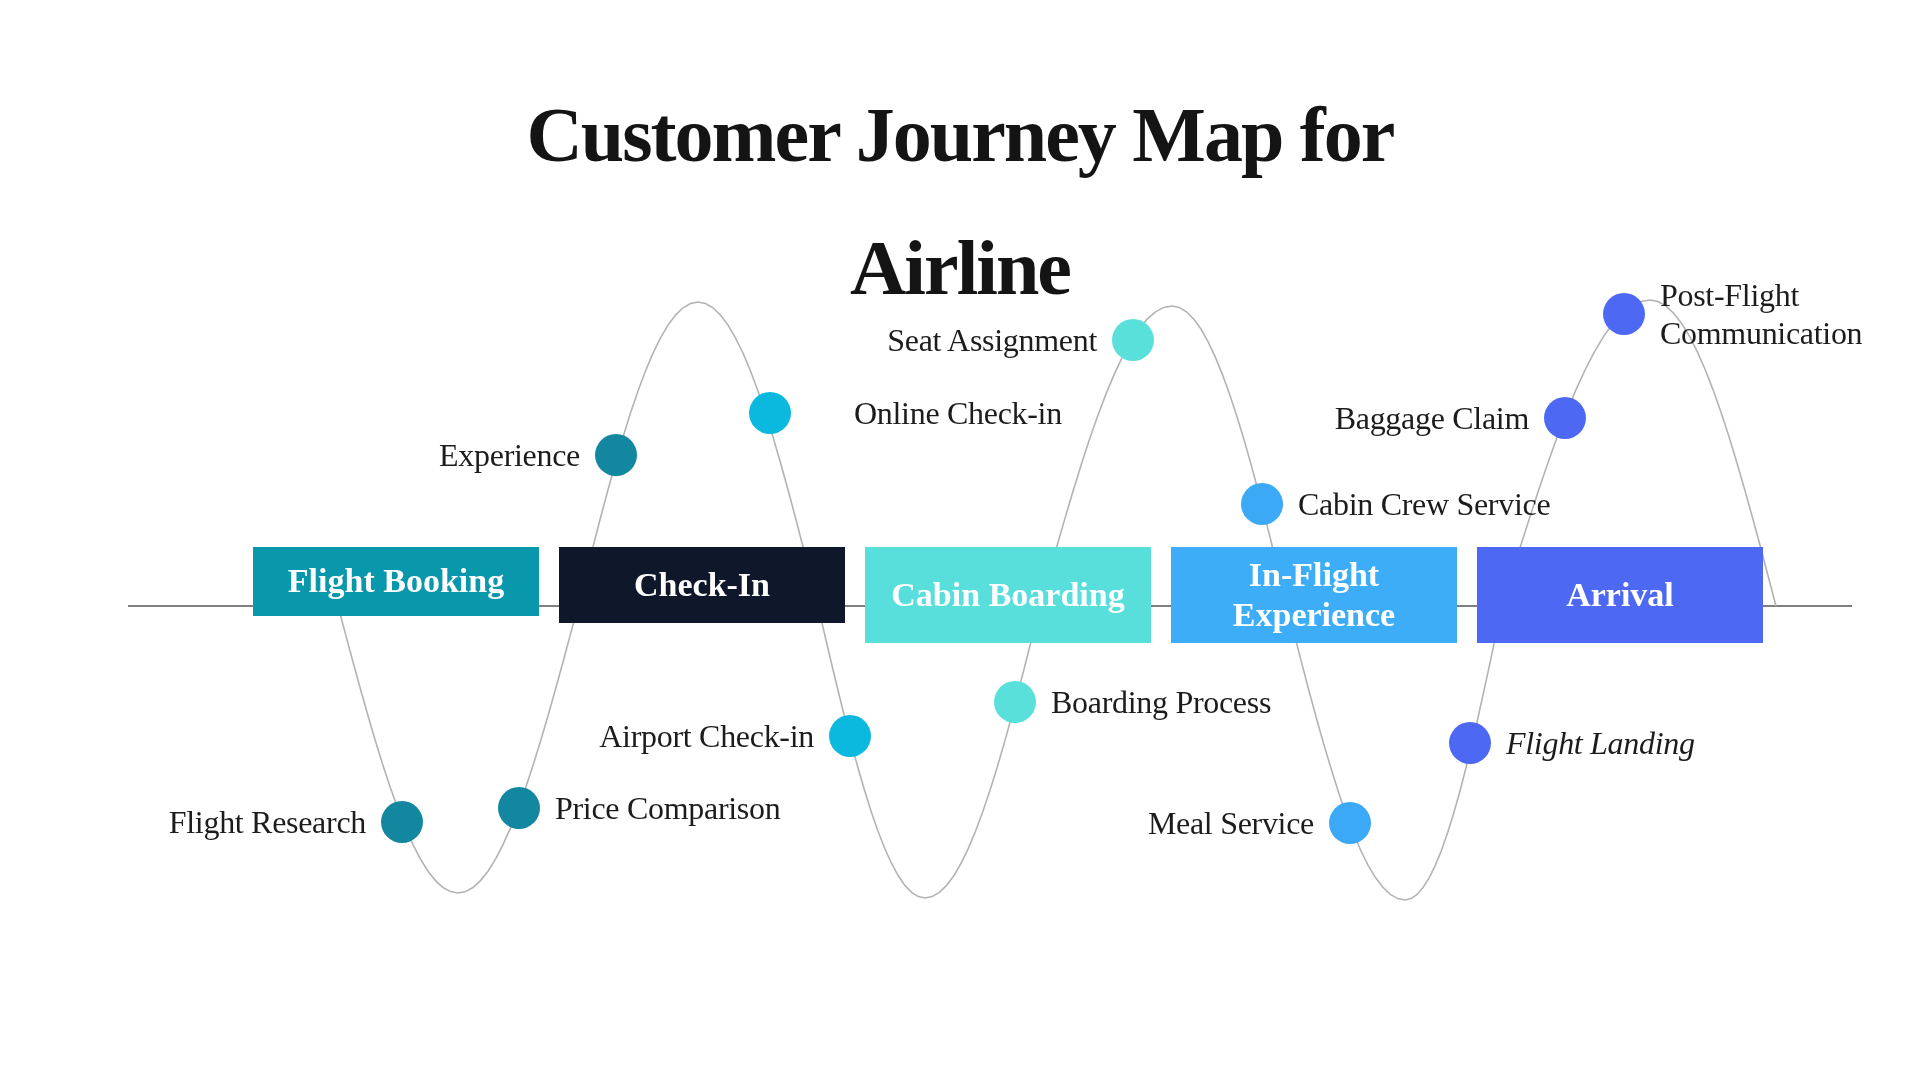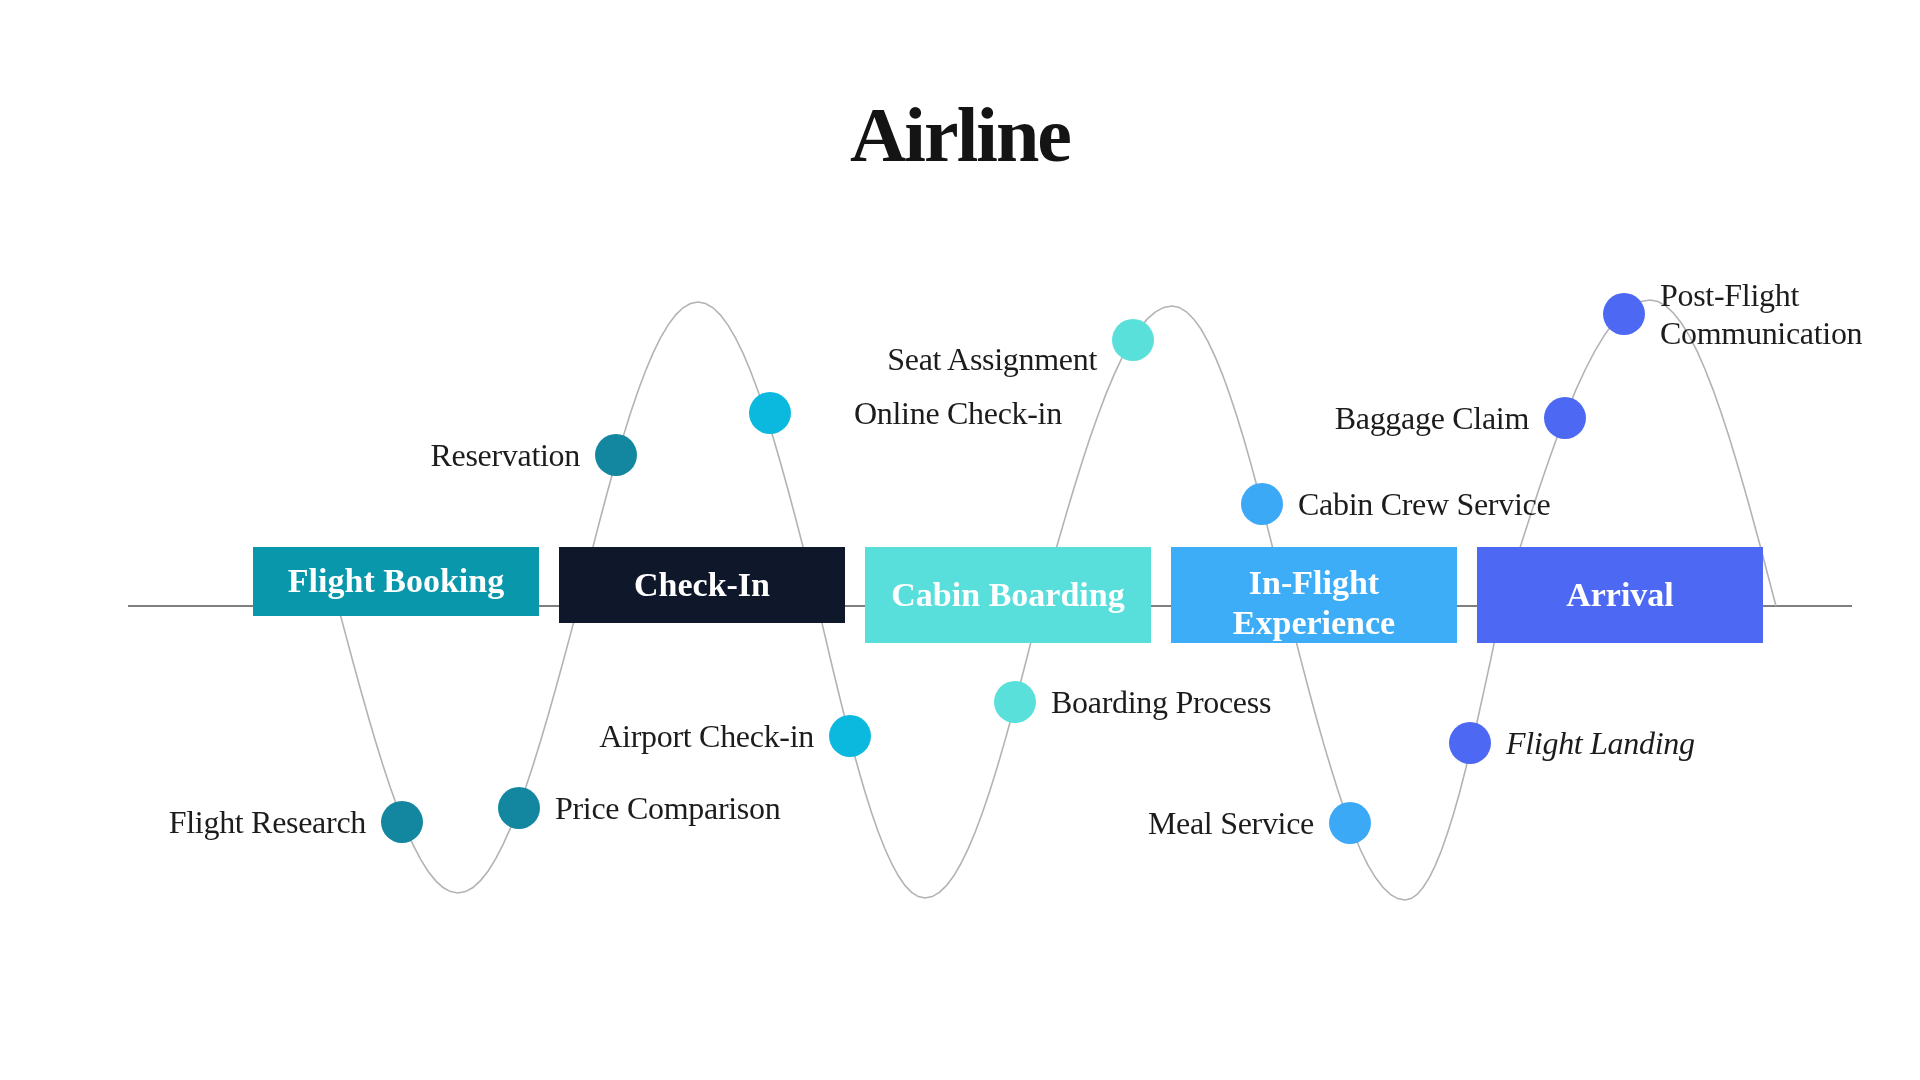--- a/index.html
+++ b/index.html
@@ -66,60 +66,61 @@
   .tp-label.left { text-align: right; }
   .tp-label.right { text-align: left; }
   .tp-label.wrap { white-space: normal; }
 </style>
 </head>
 <body>
 
 <div class="canvas">
 
   <h1 class="title">
+    <span>Customer Journey Map for</span>
     <span>Airline</span>
   </h1>
 
   <svg class="wave-layer" viewBox="0 0 1920 1080">
     <path id="timeline-path" fill="none" stroke-width="2" d="M 128 606 L 1852 606" stroke="#7f7f7f"></path>
     <path id="wave-path" fill="none" stroke-width="1.6" d="M 338.0 606.0 L 345.5 634.1 L 353.0 662.0 L 360.5 689.3 L 368.0 715.8 L 375.5 741.3 L 383.0 765.4 L 390.5 788.1 L 398.0 808.9 L 405.5 827.9 L 413.0 844.6 L 420.5 859.1 L 428.0 871.2 L 435.5 880.6 L 443.0 887.5 L 450.5 891.6 L 458.0 893.0 L 465.5 891.6 L 473.0 887.5 L 480.5 880.6 L 488.0 871.2 L 495.5 859.1 L 503.0 844.6 L 510.5 827.9 L 518.0 808.9 L 525.5 788.1 L 533.0 765.4 L 540.5 741.3 L 548.0 715.8 L 555.5 689.3 L 563.0 662.0 L 570.5 634.1 L 578.0 606.0 L 585.5 576.2 L 593.0 546.7 L 600.5 517.8 L 608.0 489.7 L 615.5 462.7 L 623.0 437.1 L 630.5 413.1 L 638.0 391.0 L 645.5 371.0 L 653.0 353.2 L 660.5 337.9 L 668.0 325.1 L 675.5 315.1 L 683.0 307.8 L 690.5 303.5 L 698.0 302.0 L 705.5 303.5 L 713.0 307.8 L 720.5 315.1 L 728.0 325.1 L 735.5 337.9 L 743.0 353.2 L 750.5 371.0 L 758.0 391.0 L 765.5 413.1 L 773.0 437.1 L 780.5 462.7 L 788.0 489.7 L 795.5 517.8 L 803.0 546.7 L 810.5 576.2 L 818.0 606.0 L 824.7 634.6 L 831.4 663.0 L 838.1 690.8 L 844.8 717.7 L 851.4 743.6 L 858.1 768.2 L 864.8 791.2 L 871.5 812.5 L 878.2 831.7 L 884.9 848.8 L 891.6 863.5 L 898.3 875.8 L 904.9 885.4 L 911.6 892.4 L 918.3 896.6 L 925.0 898.0 L 932.2 896.6 L 939.4 892.4 L 946.6 885.4 L 953.8 875.8 L 960.9 863.5 L 968.1 848.8 L 975.3 831.7 L 982.5 812.5 L 989.7 791.2 L 996.9 768.2 L 1004.1 743.6 L 1011.3 717.7 L 1018.4 690.8 L 1025.6 663.0 L 1032.8 634.6 L 1040.0 606.0 L 1048.3 576.6 L 1056.5 547.5 L 1064.8 518.9 L 1073.0 491.2 L 1081.3 464.6 L 1089.5 439.3 L 1097.8 415.7 L 1106.0 393.9 L 1114.3 374.1 L 1122.5 356.6 L 1130.8 341.4 L 1139.0 328.8 L 1147.3 318.9 L 1155.5 311.8 L 1163.8 307.4 L 1172.0 306.0 L 1179.2 307.4 L 1186.4 311.8 L 1193.6 318.9 L 1200.8 328.8 L 1207.9 341.4 L 1215.1 356.6 L 1222.3 374.1 L 1229.5 393.9 L 1236.7 415.7 L 1243.9 439.3 L 1251.1 464.6 L 1258.3 491.2 L 1265.4 518.9 L 1272.6 547.5 L 1279.8 576.6 L 1287.0 606.0 L 1294.4 634.8 L 1301.8 663.4 L 1309.1 691.3 L 1316.5 718.5 L 1323.9 744.6 L 1331.3 769.3 L 1338.6 792.5 L 1346.0 813.9 L 1353.4 833.3 L 1360.8 850.5 L 1368.1 865.3 L 1375.5 877.6 L 1382.9 887.3 L 1390.3 894.4 L 1397.6 898.6 L 1405.0 900.0 L 1411.1 898.6 L 1417.1 894.4 L 1423.2 887.3 L 1429.3 877.6 L 1435.3 865.3 L 1441.4 850.5 L 1447.4 833.3 L 1453.5 813.9 L 1459.6 792.5 L 1465.6 769.3 L 1471.7 744.6 L 1477.8 718.5 L 1483.8 691.3 L 1489.9 663.4 L 1495.9 634.8 L 1502.0 606.0 L 1511.3 576.0 L 1520.5 546.3 L 1529.8 517.2 L 1539.0 488.9 L 1548.3 461.8 L 1557.5 436.0 L 1566.8 411.9 L 1576.0 389.6 L 1585.3 369.5 L 1594.5 351.6 L 1603.8 336.1 L 1613.0 323.3 L 1622.3 313.2 L 1631.5 305.9 L 1640.8 301.5 L 1650.0 300.0 L 1657.9 301.5 L 1665.8 305.9 L 1673.6 313.2 L 1681.5 323.3 L 1689.4 336.1 L 1697.3 351.6 L 1705.1 369.5 L 1713.0 389.6 L 1720.9 411.9 L 1728.8 436.0 L 1736.6 461.8 L 1744.5 488.9 L 1752.4 517.2 L 1760.3 546.3 L 1768.1 576.0 L 1776.0 606.0" stroke="#b3b3b3"></path>
   </svg>
 
   <div id="stages-layer">
       <div class="stage" style="left: 253px; top: 547px; width: 286px; height: 69px; background: rgb(9, 151, 171);">
         <span>Flight Booking</span>
       </div>
       <div class="stage" style="left: 559px; top: 547px; width: 286px; height: 76px; background: #0f172a;">
         <span>Check-In</span>
       </div>
       <div class="stage" style="left: 865px; top: 547px; width: 286px; height: 96px; background: rgb(88, 223, 220);">
         <span>Cabin Boarding</span>
       </div>
-      <div class="stage" style="left: 1171px; top: 547px; width: 286px; height: 96px; background: rgb(62, 173, 248); align-items: flex-end;">
+      <div class="stage" style="left: 1171px; top: 547px; width: 286px; height: 96px; background: rgb(62, 173, 248);">
         <span>In-Flight Experience</span>
       </div>
       <div class="stage" style="left: 1477px; top: 547px; width: 286px; height: 96px; background: rgb(77, 104, 242);">
         <span>Arrival</span>
       </div>
     </div>
   <div id="touchpoints-layer">
       <div class="dot" style="left: 381px; top: 801px; background: rgb(18, 135, 159);"></div>
       <div class="tp-label left" style="top: 822px; right: 1554px;">Flight Research</div>
       <div class="dot" style="left: 498px; top: 787px; background: rgb(18, 135, 159);"></div>
       <div class="tp-label right" style="top: 808px; left: 555px;">Price Comparison</div>
       <div class="dot" style="left: 595px; top: 434px; background: rgb(18, 135, 159);"></div>
-      <div class="tp-label left" style="top: 455px; right: 1340px;">Reservation</div>
+      <div class="tp-label left" style="top: 455px; right: 1340px;">Experience</div>
       <div class="dot" style="left: 749px; top: 392px; background: rgb(12, 185, 222);"></div>
       <div class="tp-label right" style="top: 413px; left: 806px; margin-left: 48px;">Online Check-in</div>
       <div class="dot" style="left: 829px; top: 715px; background: rgb(12, 185, 222);"></div>
       <div class="tp-label left" style="top: 736px; right: 1106px;">Airport Check-in</div>
       <div class="dot" style="left: 994px; top: 681px; background: rgb(90, 224, 219);"></div>
       <div class="tp-label right" style="top: 702px; left: 1051px;">Boarding Process</div>
       <div class="dot" style="left: 1112px; top: 319px; background: rgb(90, 224, 219);"></div>
-      <div class="tp-label left" style="top: 340px; right: 823px; margin-top: 19px;">Seat Assignment</div>
+      <div class="tp-label left" style="top: 340px; right: 823px;">Seat Assignment</div>
       <div class="dot" style="left: 1241px; top: 483px; background: rgb(60, 169, 247);"></div>
       <div class="tp-label right" style="top: 504px; left: 1298px;">Cabin Crew Service</div>
       <div class="dot" style="left: 1329px; top: 802px; background: rgb(60, 169, 247);"></div>
       <div class="tp-label left" style="top: 823px; right: 606px;">Meal Service</div>
       <div class="dot" style="left: 1449px; top: 722px; background: rgb(77, 104, 242);"></div>
       <div class="tp-label right" style="top: 743px; left: 1506px; font-style: italic;">Flight Landing</div>
       <div class="dot" style="left: 1544px; top: 397px; background: rgb(77, 104, 242);"></div>
       <div class="tp-label left" style="top: 418px; right: 391px;">Baggage Claim</div>
       <div class="dot" style="left: 1603px; top: 293px; background: rgb(77, 104, 242);"></div>
       <div class="tp-label right wrap" style="top: 314px; left: 1660px; width: 240px;">Post-Flight Communication</div>

